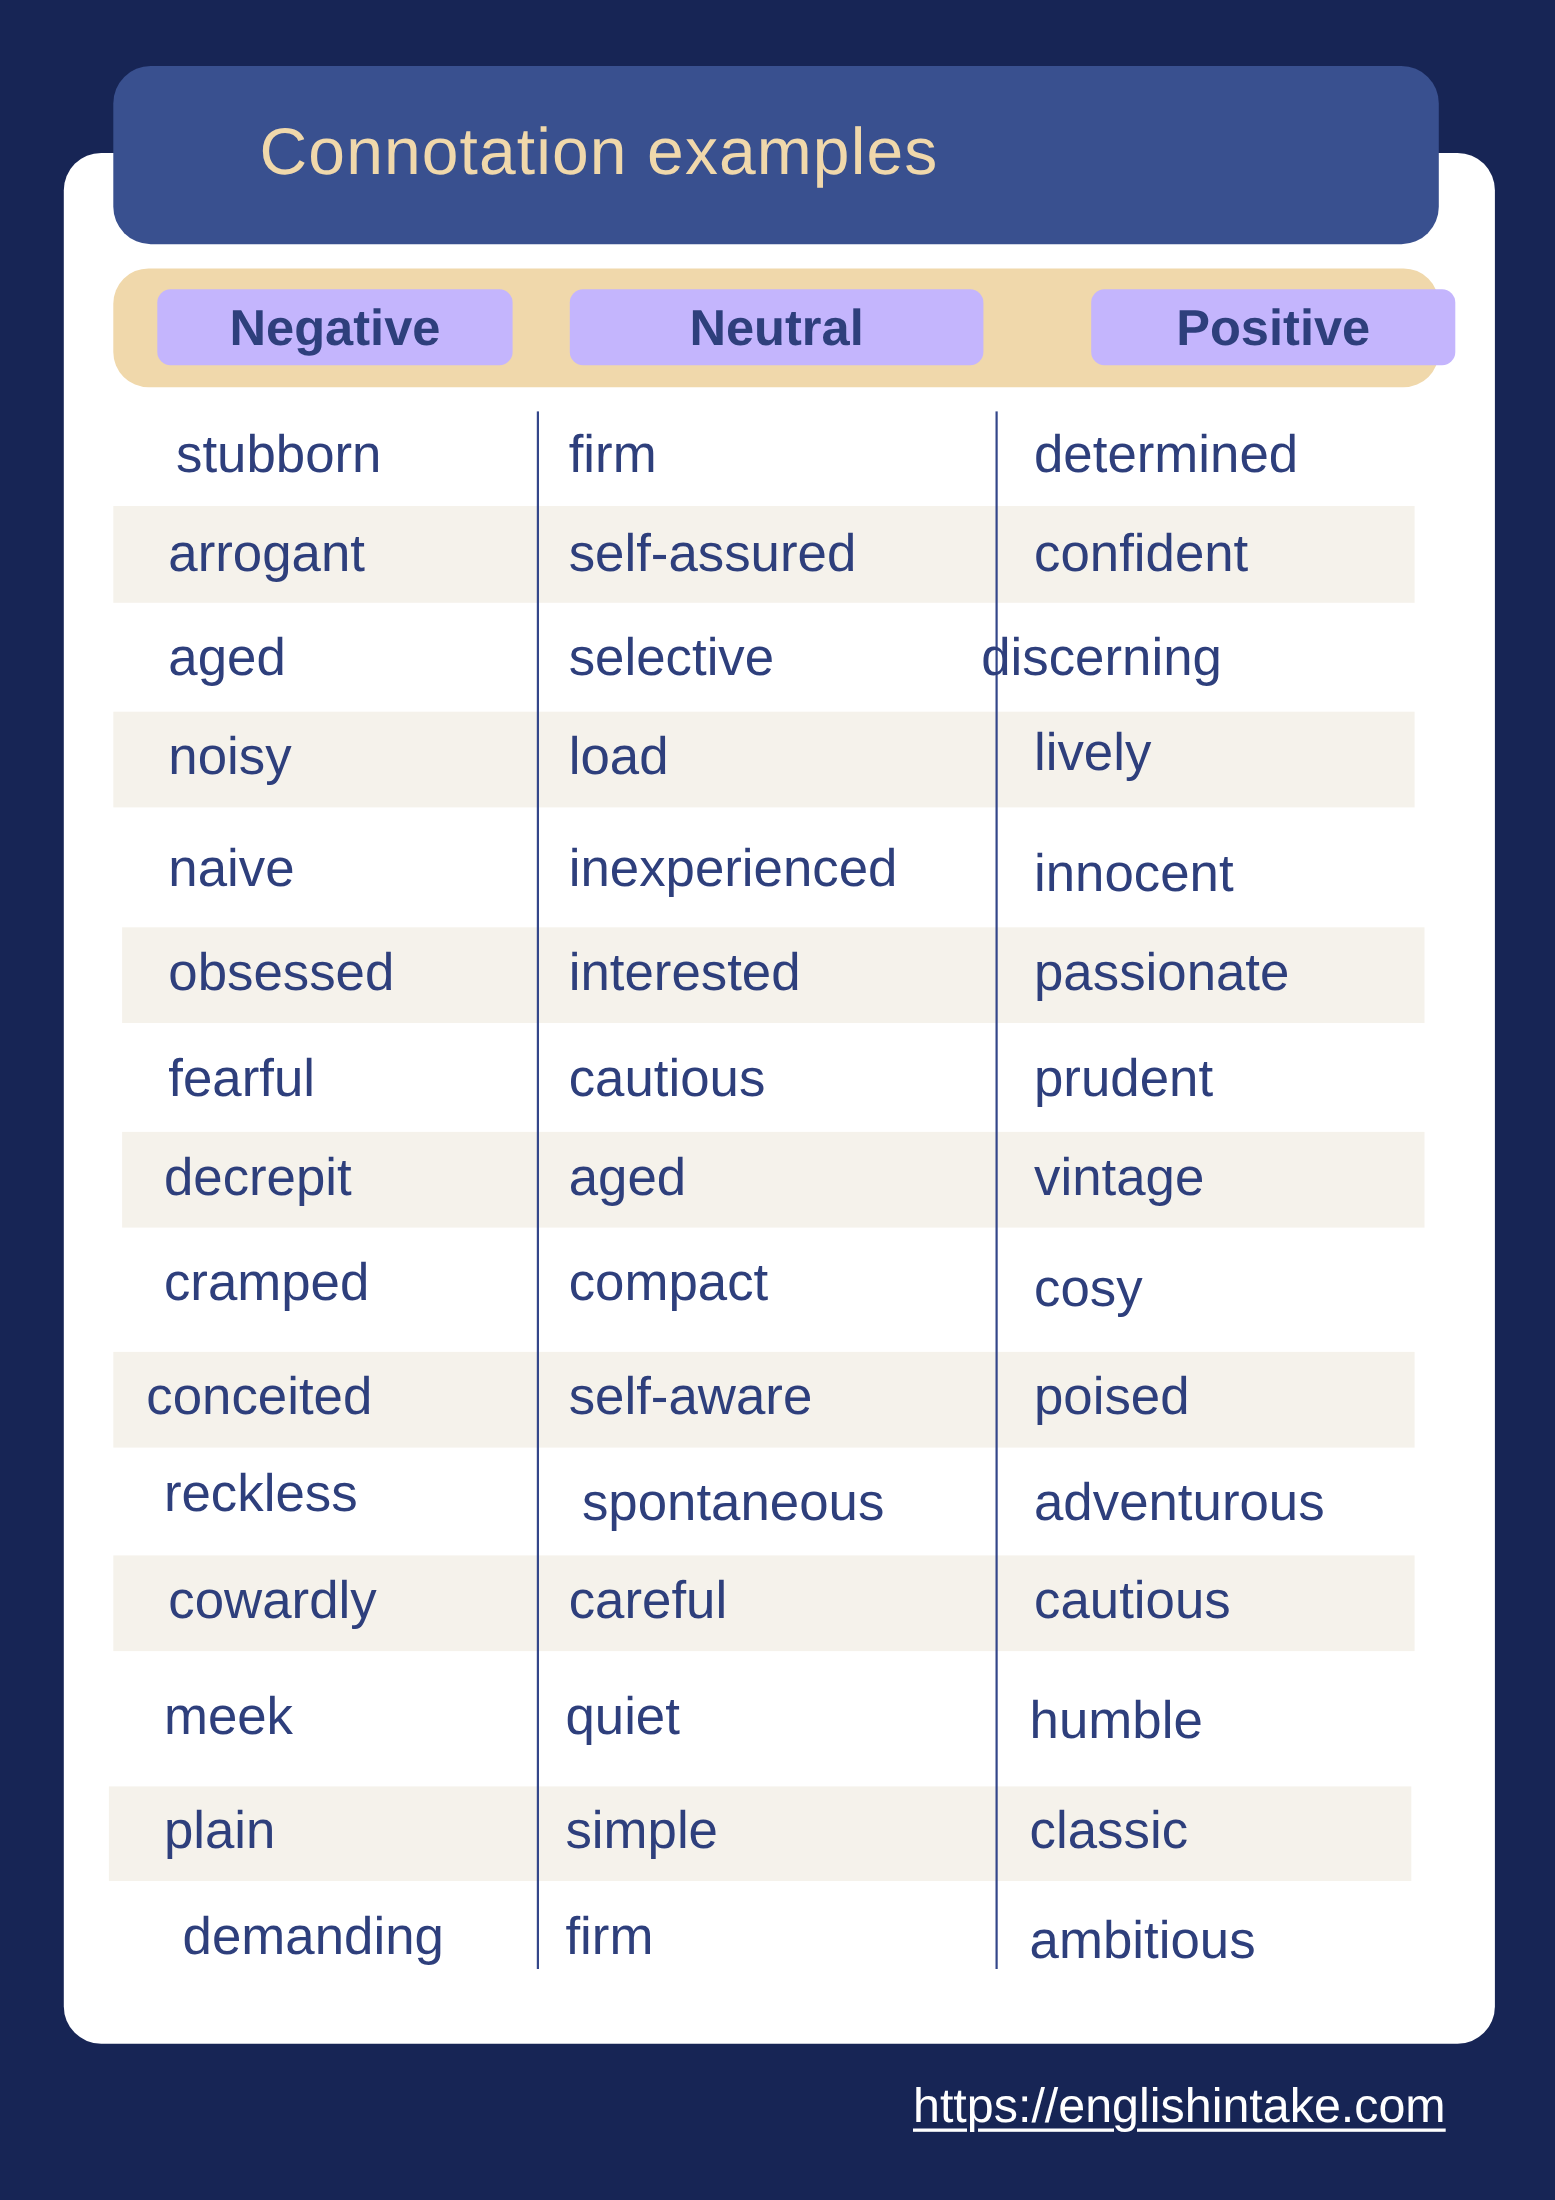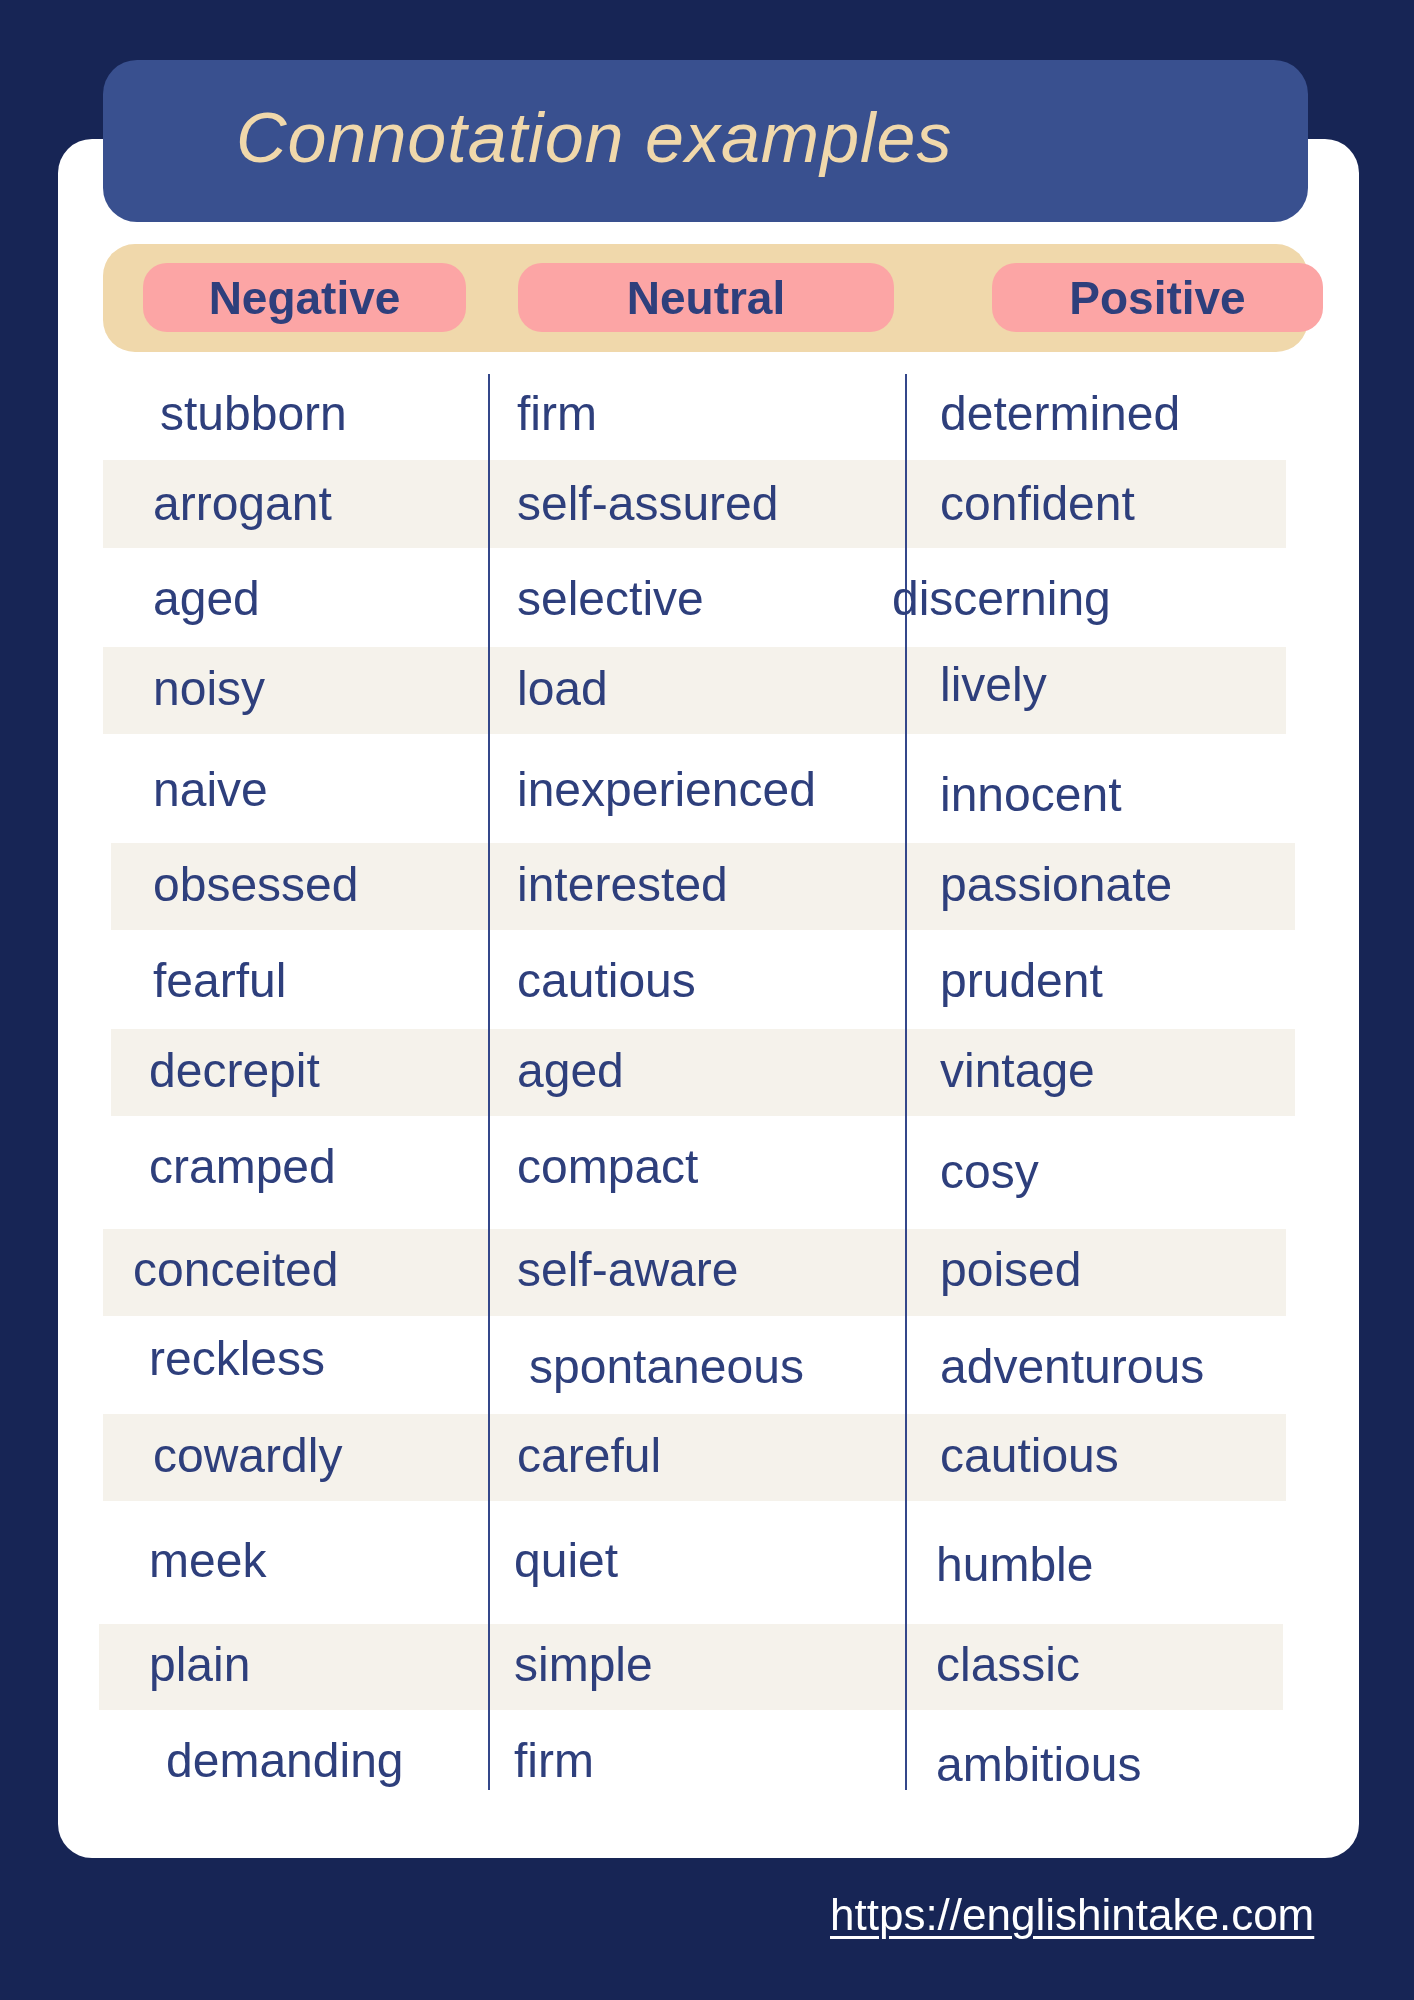--- a/index.html
+++ b/index.html
@@ -30,42 +30,41 @@
       top: 60px;
       width: 1205px;
       height: 162px;
       background: #39508f;
       border-radius: 34px;
     }
     .title-text {
       position: absolute;
       left: 236px;
       top: 88px;
-      font-size: 70px;
+      font-size: 60px;
       line-height: 100px;
       color: #f0d8ab;
       letter-spacing: 1px;
       white-space: nowrap;
-      font-style: italic;
     }
     .header-band {
       position: absolute;
       left: 103px;
       top: 244px;
       width: 1205px;
       height: 108px;
       background: #f0d8ab;
       border-radius: 32px;
     }
     .header-pill {
       position: absolute;
       top: 263px;
       height: 69px;
-      background: #fca5a5;
-      border-radius: 24px;
+      background: #c4b5fd;
+      border-radius: 12px;
       display: flex;
       align-items: center;
       justify-content: center;
       font-weight: bold;
       font-size: 46px;
       color: #2e3f7c;
     }
     .pill-neg { left: 143px; width: 323px; }
     .pill-neu { left: 518px; width: 376px; }
     .pill-pos { left: 992px; width: 331px; }

